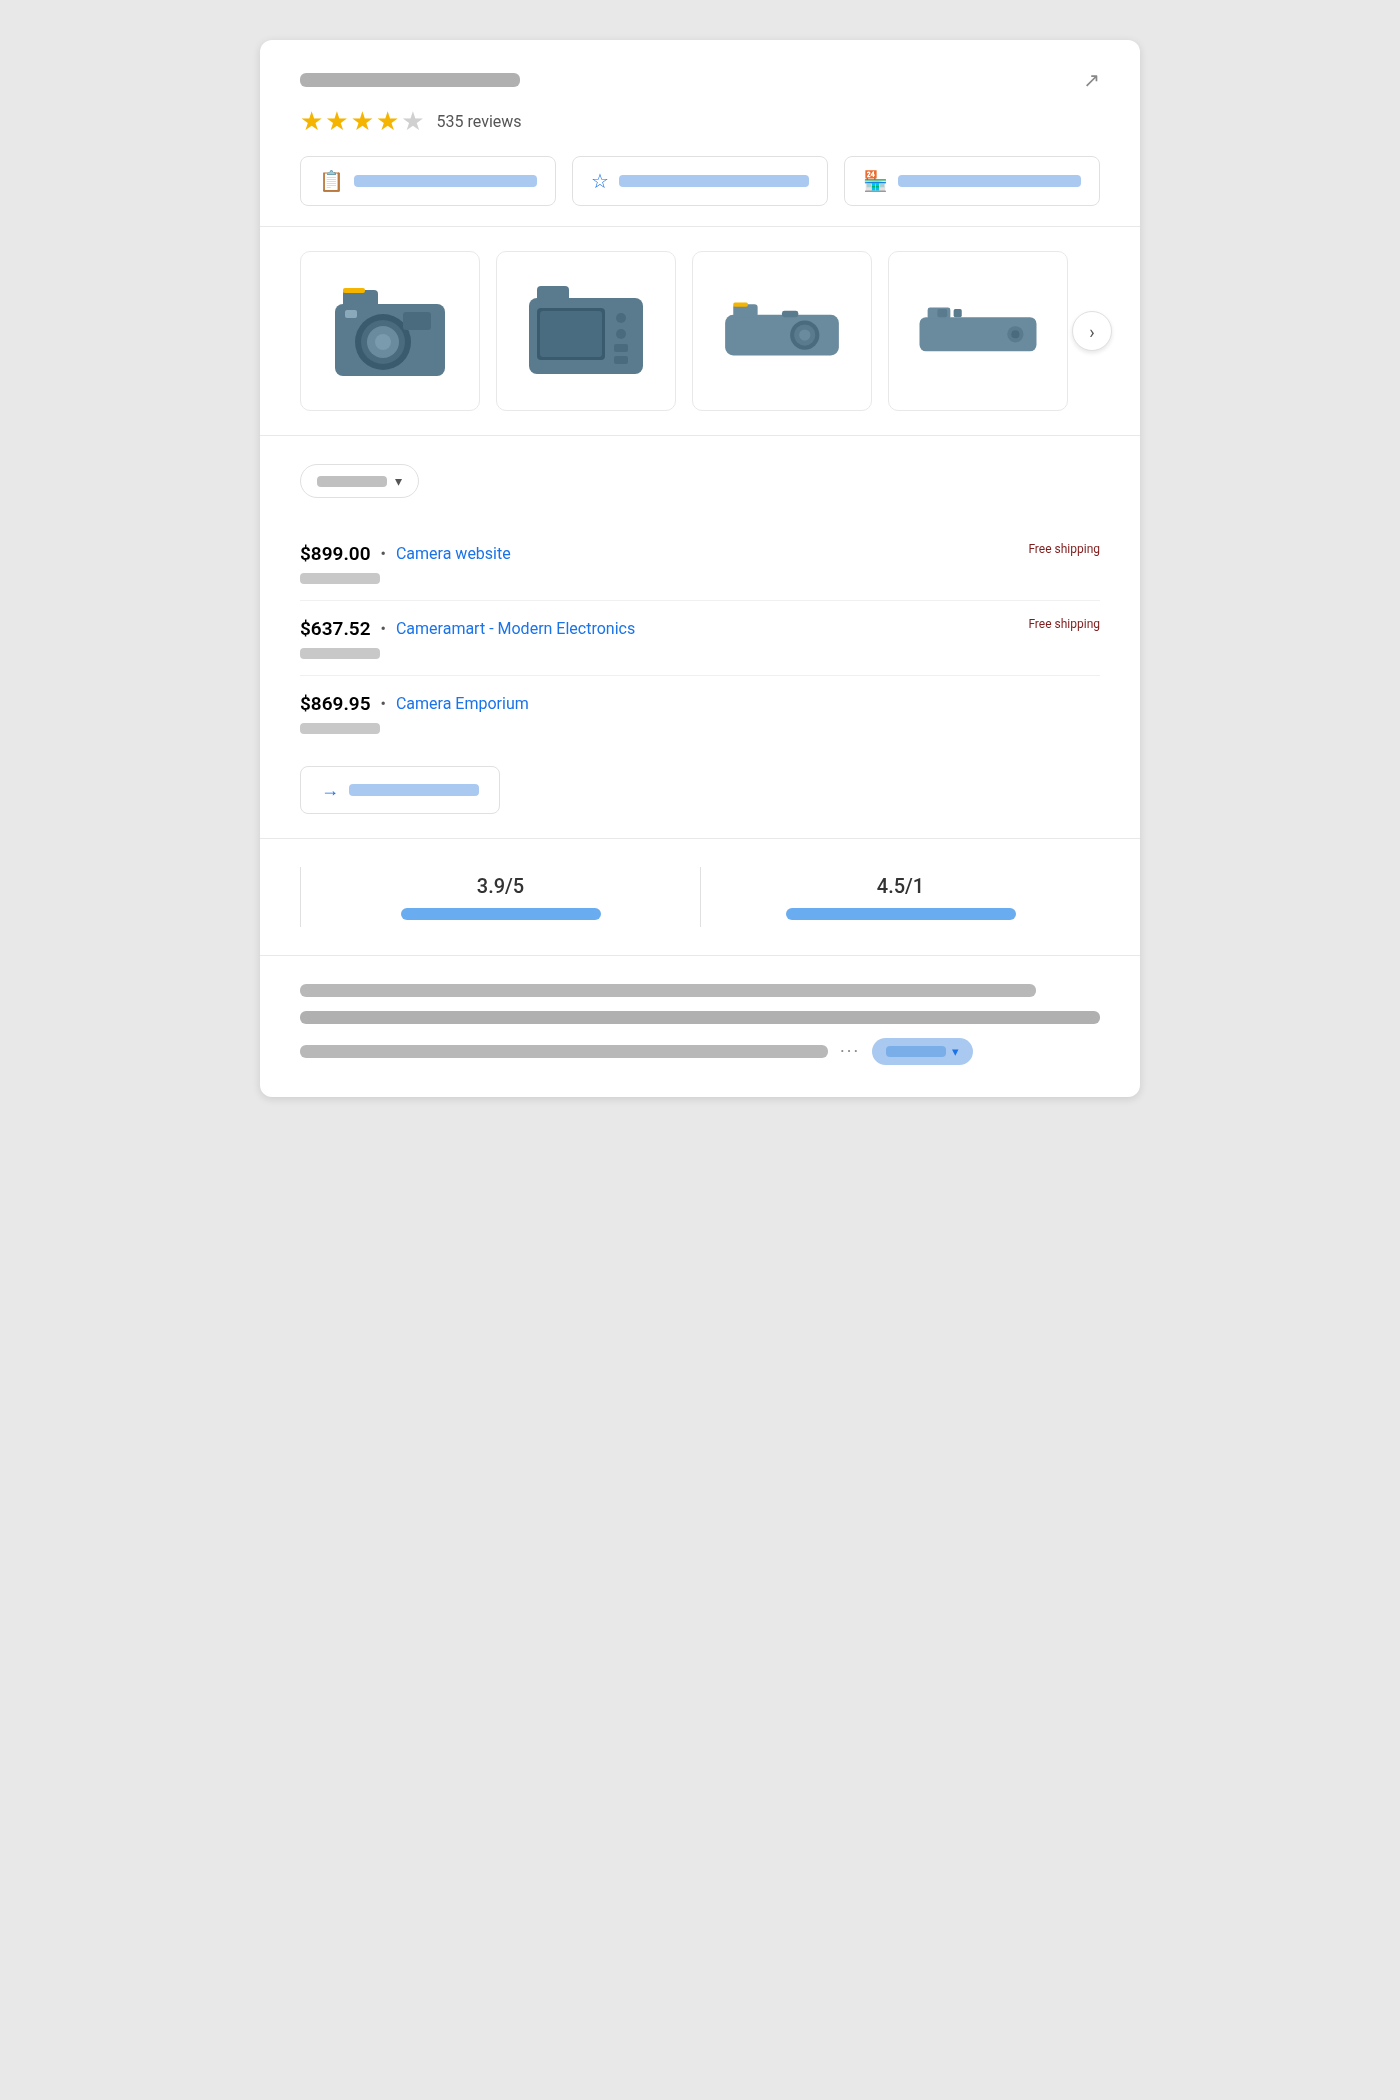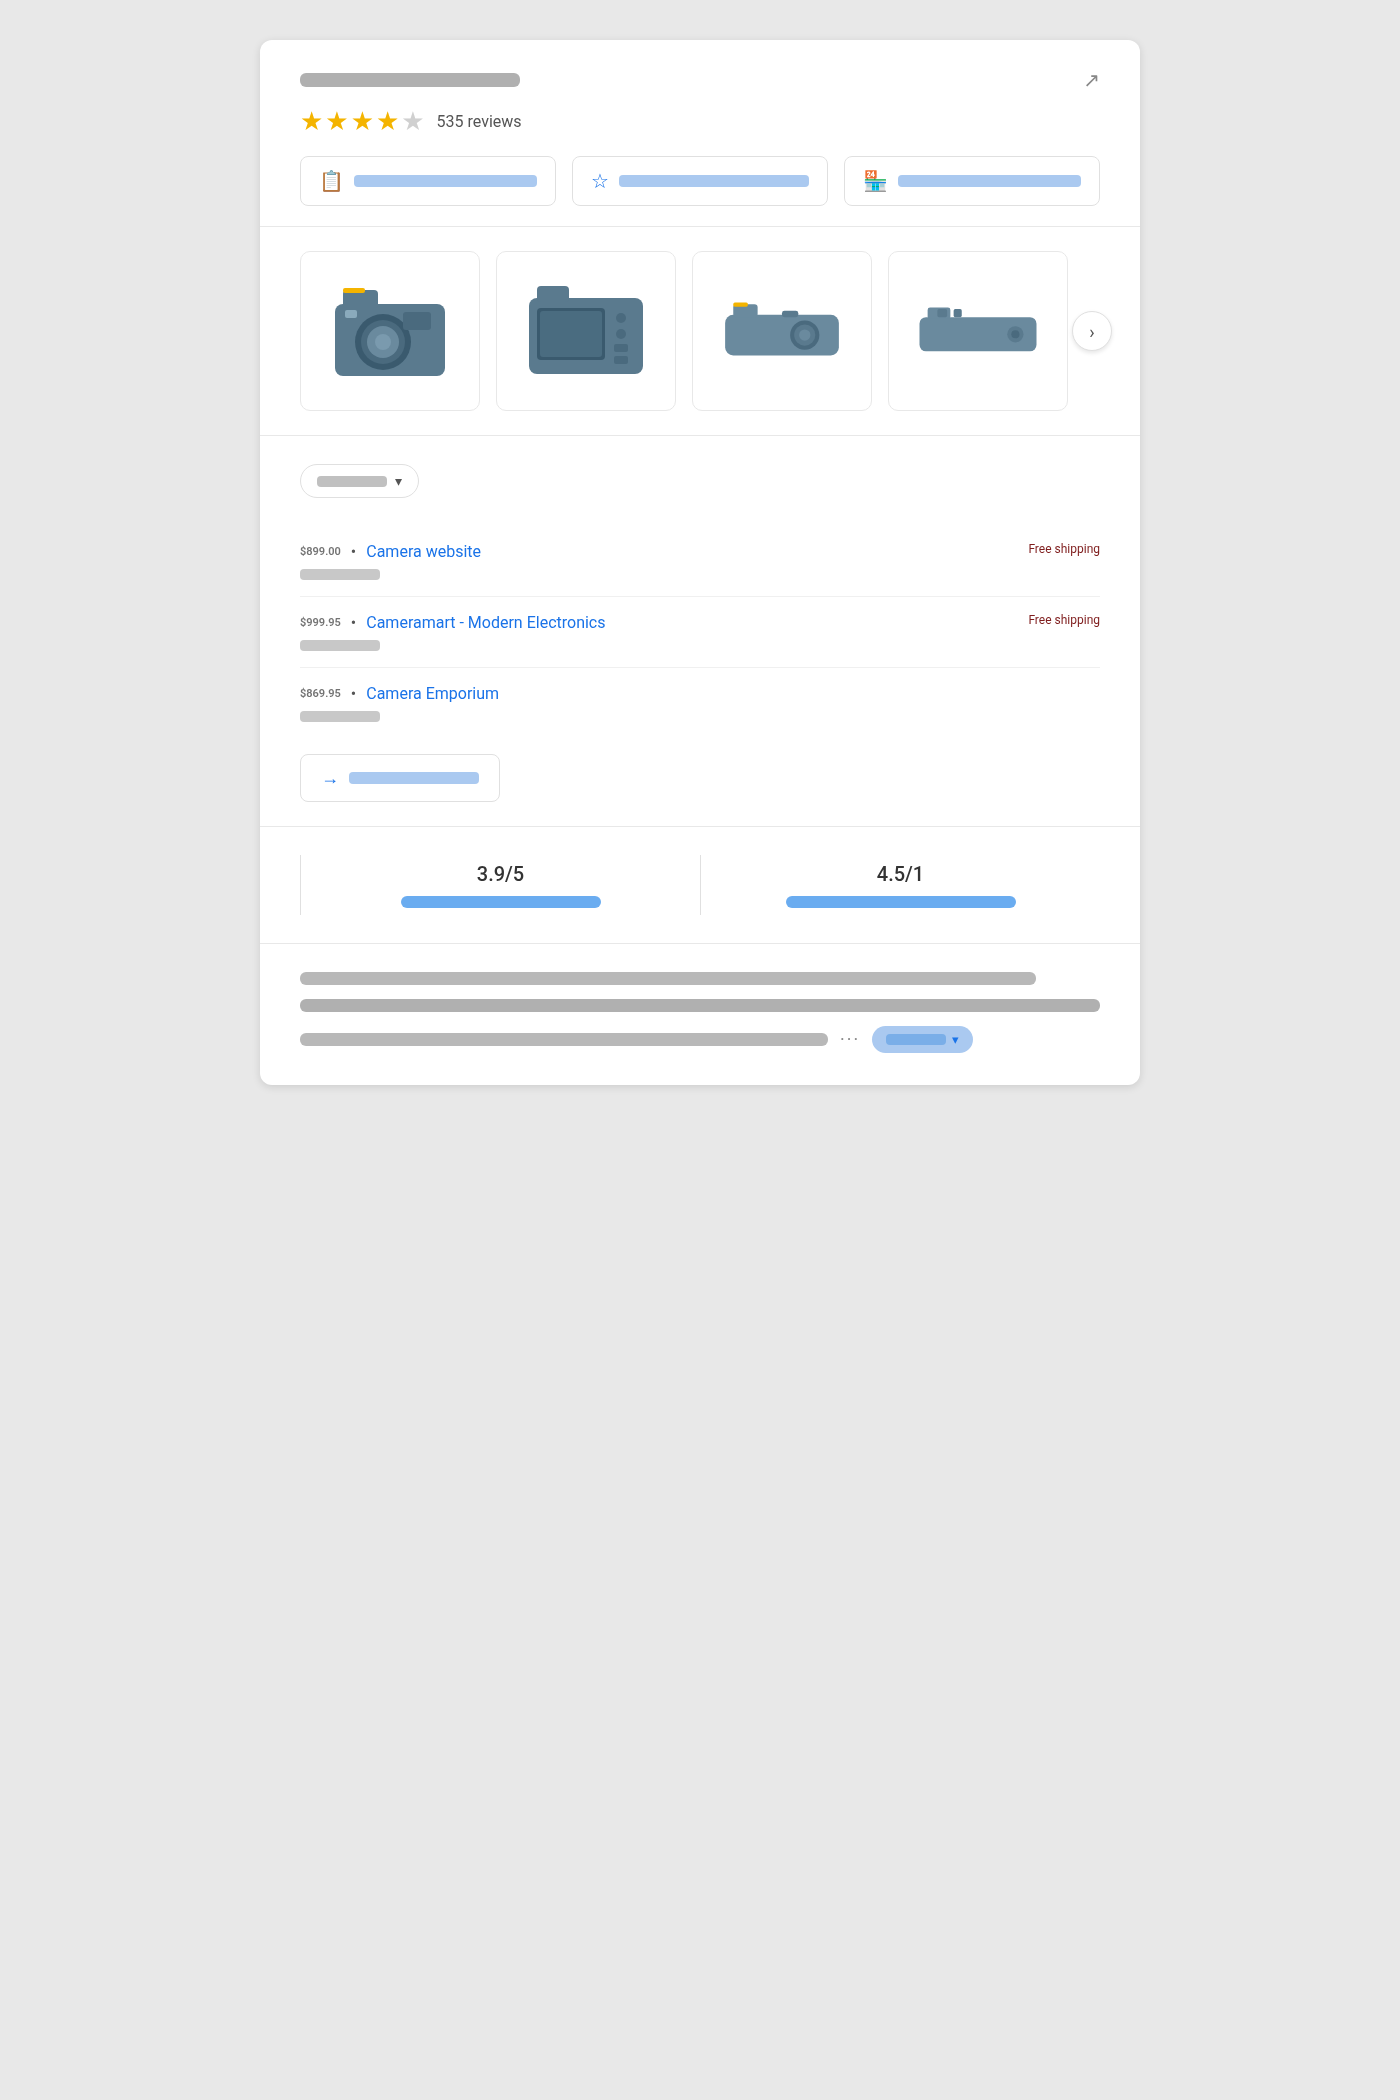--- a/index.html
+++ b/index.html
@@ -179,23 +179,23 @@
       justify-content: space-between;
       align-items: flex-start;
       margin-bottom: 8px;
     }
     .shop-item-left {
       display: flex;
       align-items: center;
       gap: 10px;
     }
     .price {
-      font-size: 11px;
+      font-size: 19px;
       font-weight: 600;
-      color: #737373;
+      color: #000000;
     }
     .dot {
       color: #555;
       font-size: 16px;
     }
     .seller-link {
       color: #1a73e8;
       font-size: 16px;
       text-decoration: none;
       cursor: pointer;
@@ -433,21 +433,21 @@
             <a class="seller-link">Camera website</a>
           </div>
           <span class="shipping-label">Free shipping</span>
         </div>
         <div class="item-sub-placeholder"></div>
       </div>
 
       <div class="shop-item">
         <div class="shop-item-row">
           <div class="shop-item-left">
-            <span class="price">$999.95</span>
+            <span class="price">$637.52</span>
             <span class="dot">•</span>
             <a class="seller-link">Cameramart - Modern Electronics</a>
           </div>
           <span class="shipping-label">Free shipping</span>
         </div>
         <div class="item-sub-placeholder"></div>
       </div>
 
       <div class="shop-item">
         <div class="shop-item-row">

